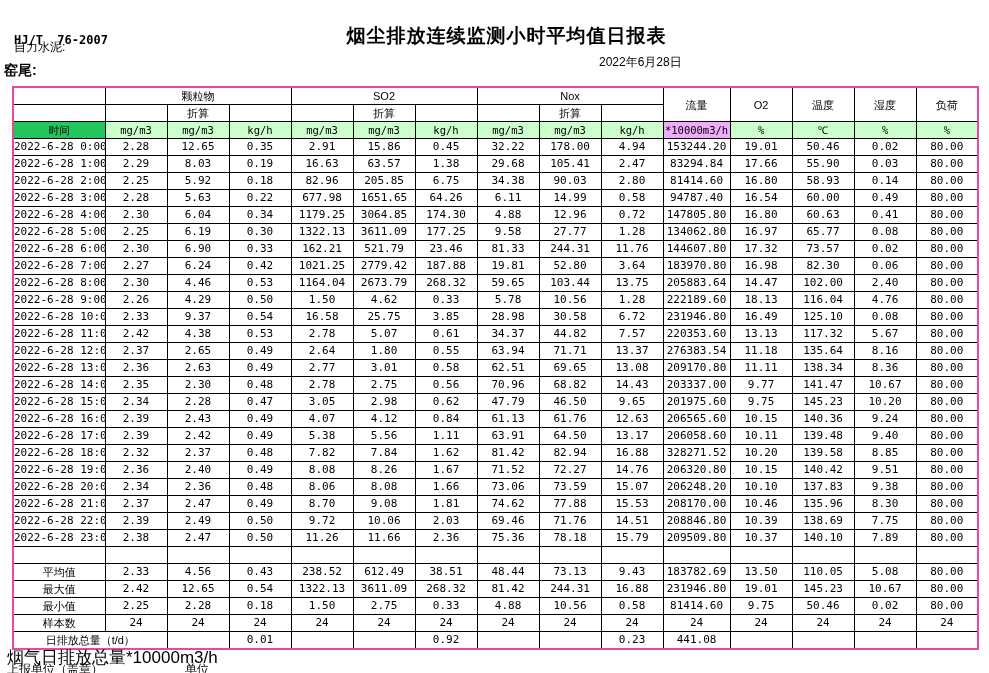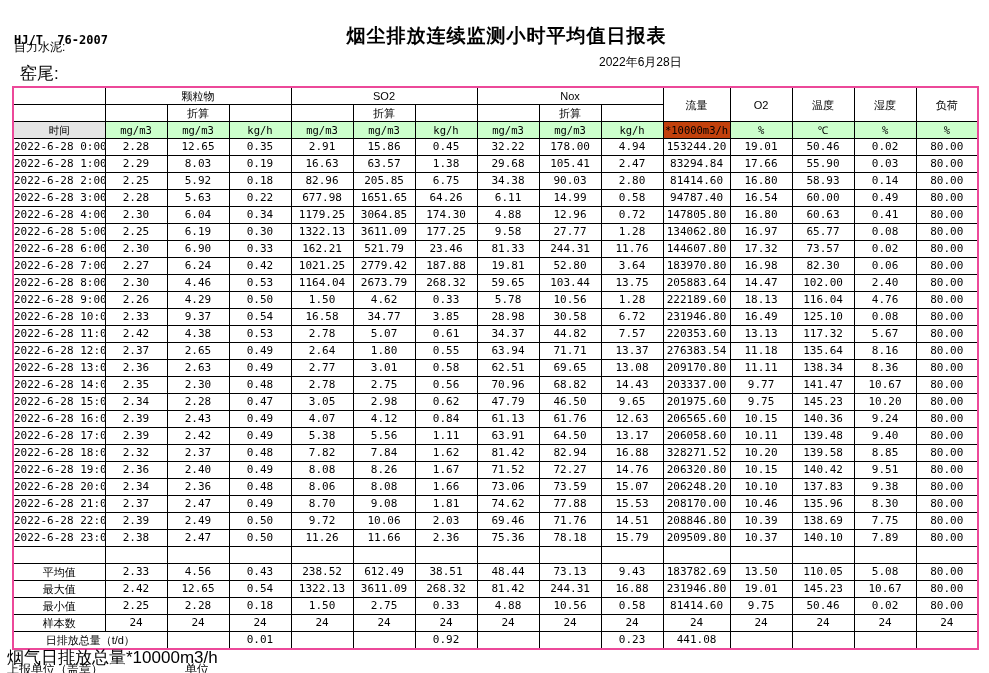--- a/index.html
+++ b/index.html
@@ -9,21 +9,21 @@
   }
   .std-no{
     position:absolute;left:14px;top:5px;font-weight:bold;font-size:12px;
     white-space:pre;font-family:"DejaVu Sans Mono",monospace;margin-top:28px;
   }
   .report-title{
     position:absolute;left:12px;top:23px;width:100%;text-align:center;
     font-weight:bold;font-size:19px;letter-spacing:1px;
   }
   .company{position:absolute;left:14px;top:39px;font-weight:normal;font-size:12px;}
-  .kiln{position:absolute;left:20px;top:62px;font-weight:normal;font-size:17px;}
+  .kiln{position:absolute;left:4px;top:62px;font-weight:bold;font-size:14px;}
   .report-date{position:absolute;left:599px;top:54px;font-size:12px;}
   table.report{
     position:absolute;left:12px;top:86px;width:965px;
     border-collapse:collapse;table-layout:fixed;
     font-family:"DejaVu Sans Mono",monospace;
     border:2px solid #ec4899;
   }
   table.report td{
     border:1px solid #000;height:16px;padding:0;
     text-align:center;vertical-align:middle;
@@ -87,31 +87,31 @@
       <td class="cjk">折算</td>
       <td class="cjk"></td>
       <td class="cjk"></td>
       <td class="cjk">折算</td>
       <td class="cjk"></td>
       <td class="cjk"></td>
       <td class="cjk">折算</td>
       <td class="cjk"></td>
     </tr>
     <tr class="units-row" id="units-row">
-      <td class="cjk" style="background: #e5e5e5;">时间</td>
+      <td class="cjk" style="background: #22c55e;">时间</td>
     <td style="background: rgb(204, 255, 204);">mg/m3</td>
         <td style="background: rgb(204, 255, 204);">mg/m3</td>
         <td style="background: rgb(204, 255, 204);">kg/h</td>
         <td style="background: rgb(204, 255, 204);">mg/m3</td>
         <td style="background: rgb(204, 255, 204);">mg/m3</td>
         <td style="background: rgb(204, 255, 204);">kg/h</td>
         <td style="background: rgb(204, 255, 204);">mg/m3</td>
         <td style="background: rgb(204, 255, 204);">mg/m3</td>
         <td style="background: rgb(204, 255, 204);">kg/h</td>
-        <td style="background: #c2410c;">*10000m3/h</td>
+        <td style="background: #f0abfc;">*10000m3/h</td>
         <td class="o2cell" style="background: rgb(204, 255, 204);">%</td>
         <td style="background: rgb(204, 255, 204);">℃</td>
         <td style="background: rgb(204, 255, 204);">%</td>
         <td style="background: rgb(204, 255, 204);">%</td>
       </tr>
   </thead>
   <tbody id="table-body">
       <tr>
         <td class="timecell">2022-6-28 0:00</td>
         <td>2.28</td>
@@ -281,21 +281,21 @@
         <td>116.04</td>
         <td>4.76</td>
         <td>80.00</td>
       </tr>
       <tr>
         <td class="timecell">2022-6-28 10:00</td>
         <td>2.33</td>
         <td>9.37</td>
         <td>0.54</td>
         <td>16.58</td>
-        <td>34.77</td>
+        <td>25.75</td>
         <td>3.85</td>
         <td>28.98</td>
         <td>30.58</td>
         <td>6.72</td>
         <td>231946.80</td>
         <td class="o2cell">16.49</td>
         <td>125.10</td>
         <td>0.08</td>
         <td>80.00</td>
       </tr>

